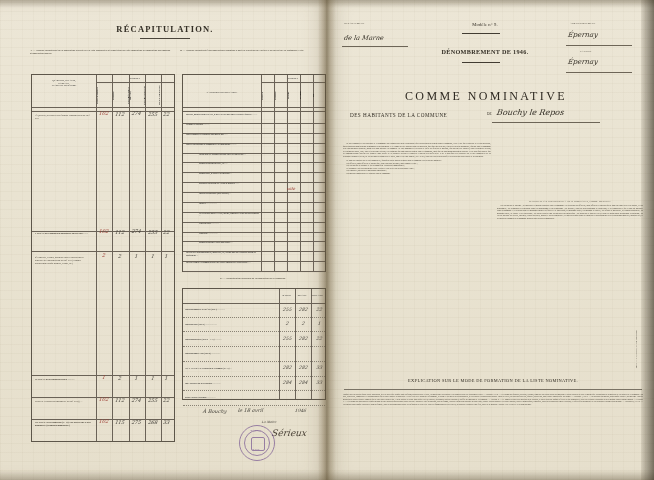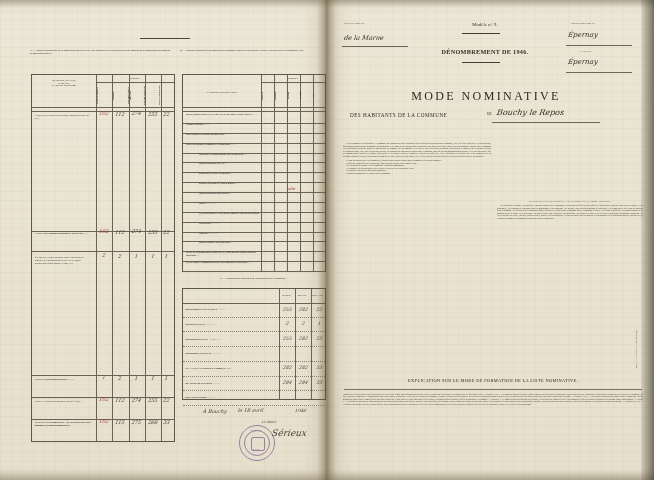--- a/index.html
+++ b/index.html
@@ -117,20 +117,21 @@
 
 <div id="page">
 
   <div class="sheet" id="sheet-left">
     <div class="grain"></div>
   </div>
   <div class="sheet" id="sheet-right">
     <div class="grain"></div>
   </div>
 
+  <div id="recap-title" class="ink">RÉCAPITULATION.</div>
   <div id="recap-rule"></div>
 
   <div class="secthead blur" style="left:30px;top:49px;width:142px;">
     <b>A.</b>
     <span>— Tableau récapitulant de la population inscrite sur la liste nominative et répartition de cette population en population agglomérée et population éparse.</span>
   </div>
 
   <div class="secthead blur" style="left:180px;top:49px;width:144px;">
     <b>B.</b>
     <span>— Tableau récapitulatif des populations comptées à part en exécution de l'article 2 du décret du 22 septembre 1945.</span>
@@ -351,21 +352,21 @@
   <div class="rp" id="denomb">DÉNOMBREMENT DE 1946.</div>
   <div id="den-rule"></div>
 
   <div class="rp caps blur" id="arr-lab">ARRONDISSEMENT</div>
   <div class="rp hand" id="arr-val">Épernay</div>
   <div id="arr-line"></div>
   <div class="rp caps blur" id="cant-lab">CANTON</div>
   <div class="rp hand" id="cant-val">Épernay</div>
   <div id="cant-line"></div>
 
-  <div class="rp" id="ln-title">MODE NOMINATIVE</div>
+  <div class="rp" id="ln-title">COMME NOMINATIVE</div>
   <div class="rp" id="ln-sub">DES HABITANTS DE LA COMMUNE</div>
   <div class="rp" id="ln-de">DE</div>
   <div class="rp hand" id="commune-val">Bouchy le Repos</div>
   <div id="commune-line"></div>
 
   <div class="col blur" style="left:343px;top:142px;width:148px;">
     <span class="indent">La liste nominative des habitants de la commune doit comprendre tous les habitants qui résident habituellement dans la commune, c'est-à-dire qui y habitent de la plus ordinaire, qu'ils soient ou non présents au moment du recensement. Il y a donc lieu d'y inscrire tous les individus, quel que soit leur âge, leur sexe ou leur nationalité, qui ont dans la commune leur établissement principal, même s'ils sont absents à ce moment. La liste nominative est établie à l'aide des feuilles de ménage, qui doivent être classées, dans la première section, les bâtiments isolés, puis, dans la deuxième section, les bâtiments qui sont habituellement dans la commune, mais qui en sont momentanément absents. Il est toutefois rappelé que les agglomérations doivent être rangées dans l'ordre de la première section et reportées à chacun des chefs-lieux. Il n'y a toutefois lieu d'inscrire sur la liste nominative ni les personnes comptées à part, ni les catégories énumérées ci-après, dont il est tenu compte, s'il y a lieu, dans les états récapitulatifs et des bulletins individuels de recensement.</span>
     <span class="indent" style="margin-top:2px;">Ne sont pas inscrits sur la liste nominative, quoiqu'ils aient habituellement dans la commune leur résidence normale :</span>
     <span class="indent">Les officiers, sous-officiers et soldats qui, étant casernés ou logés, sont comptés à part ;</span>
     <span class="indent">Les voyageurs de passage et les personnes en villégiature momentanée ;</span>

